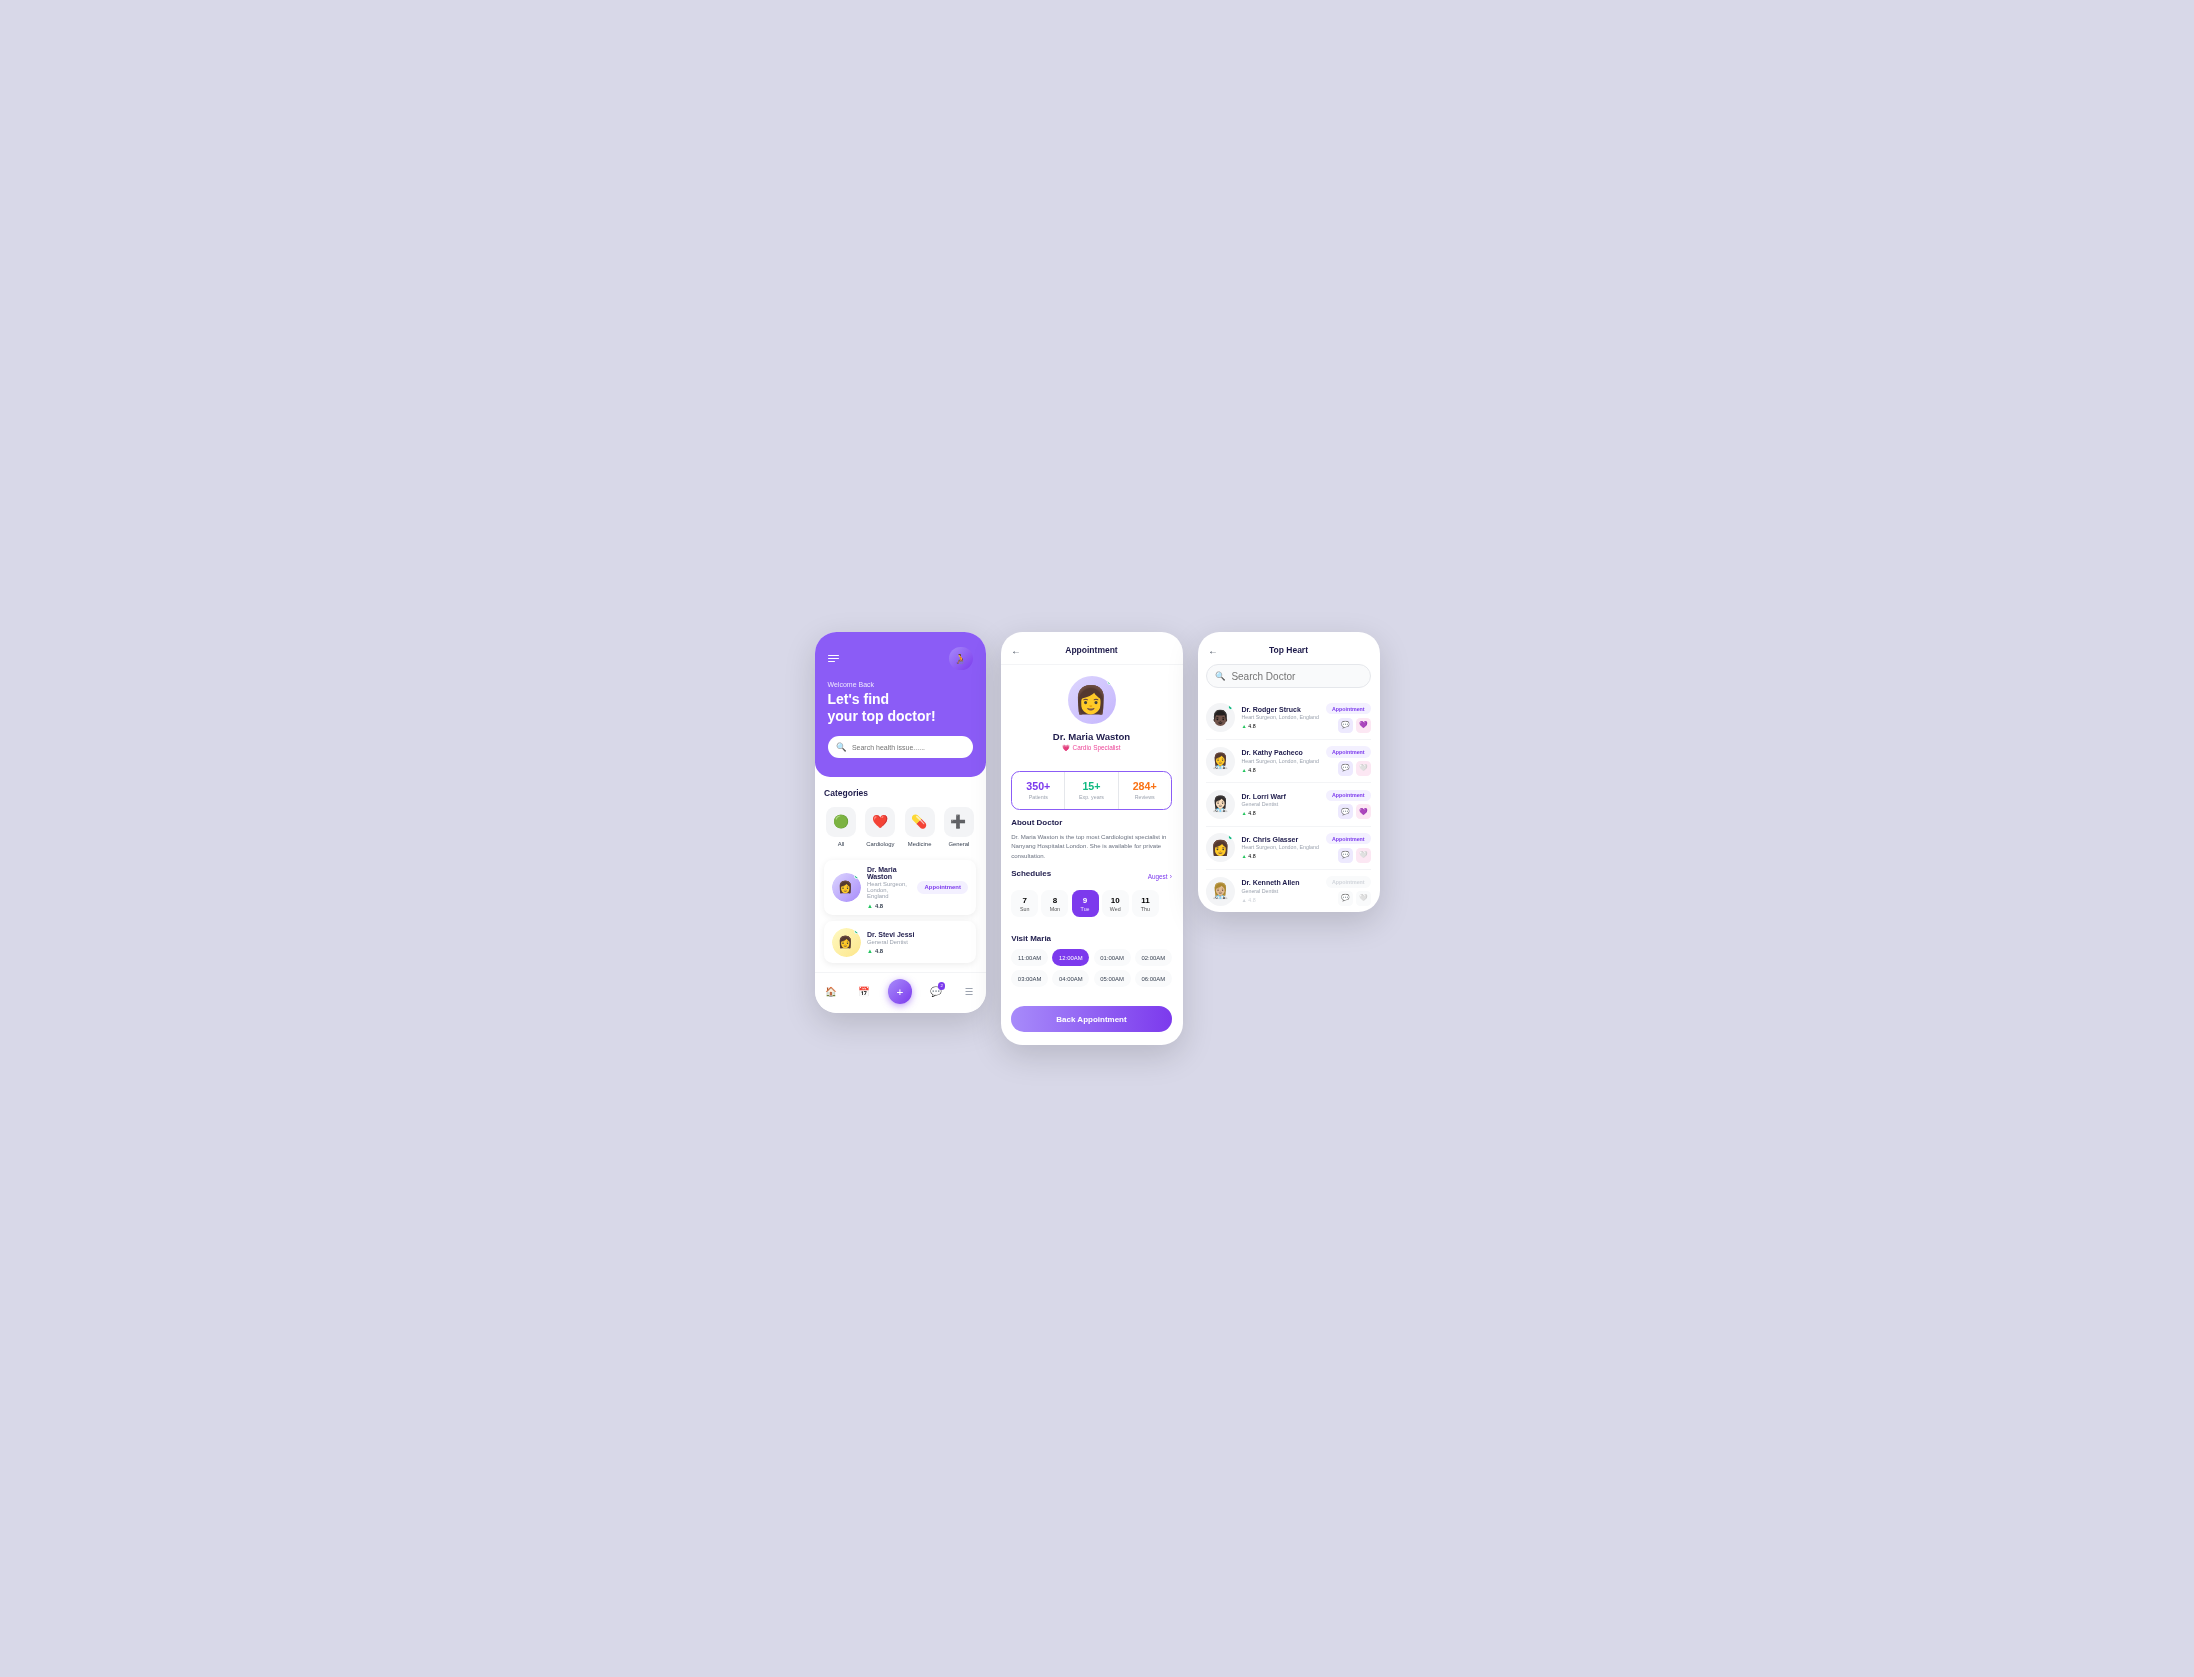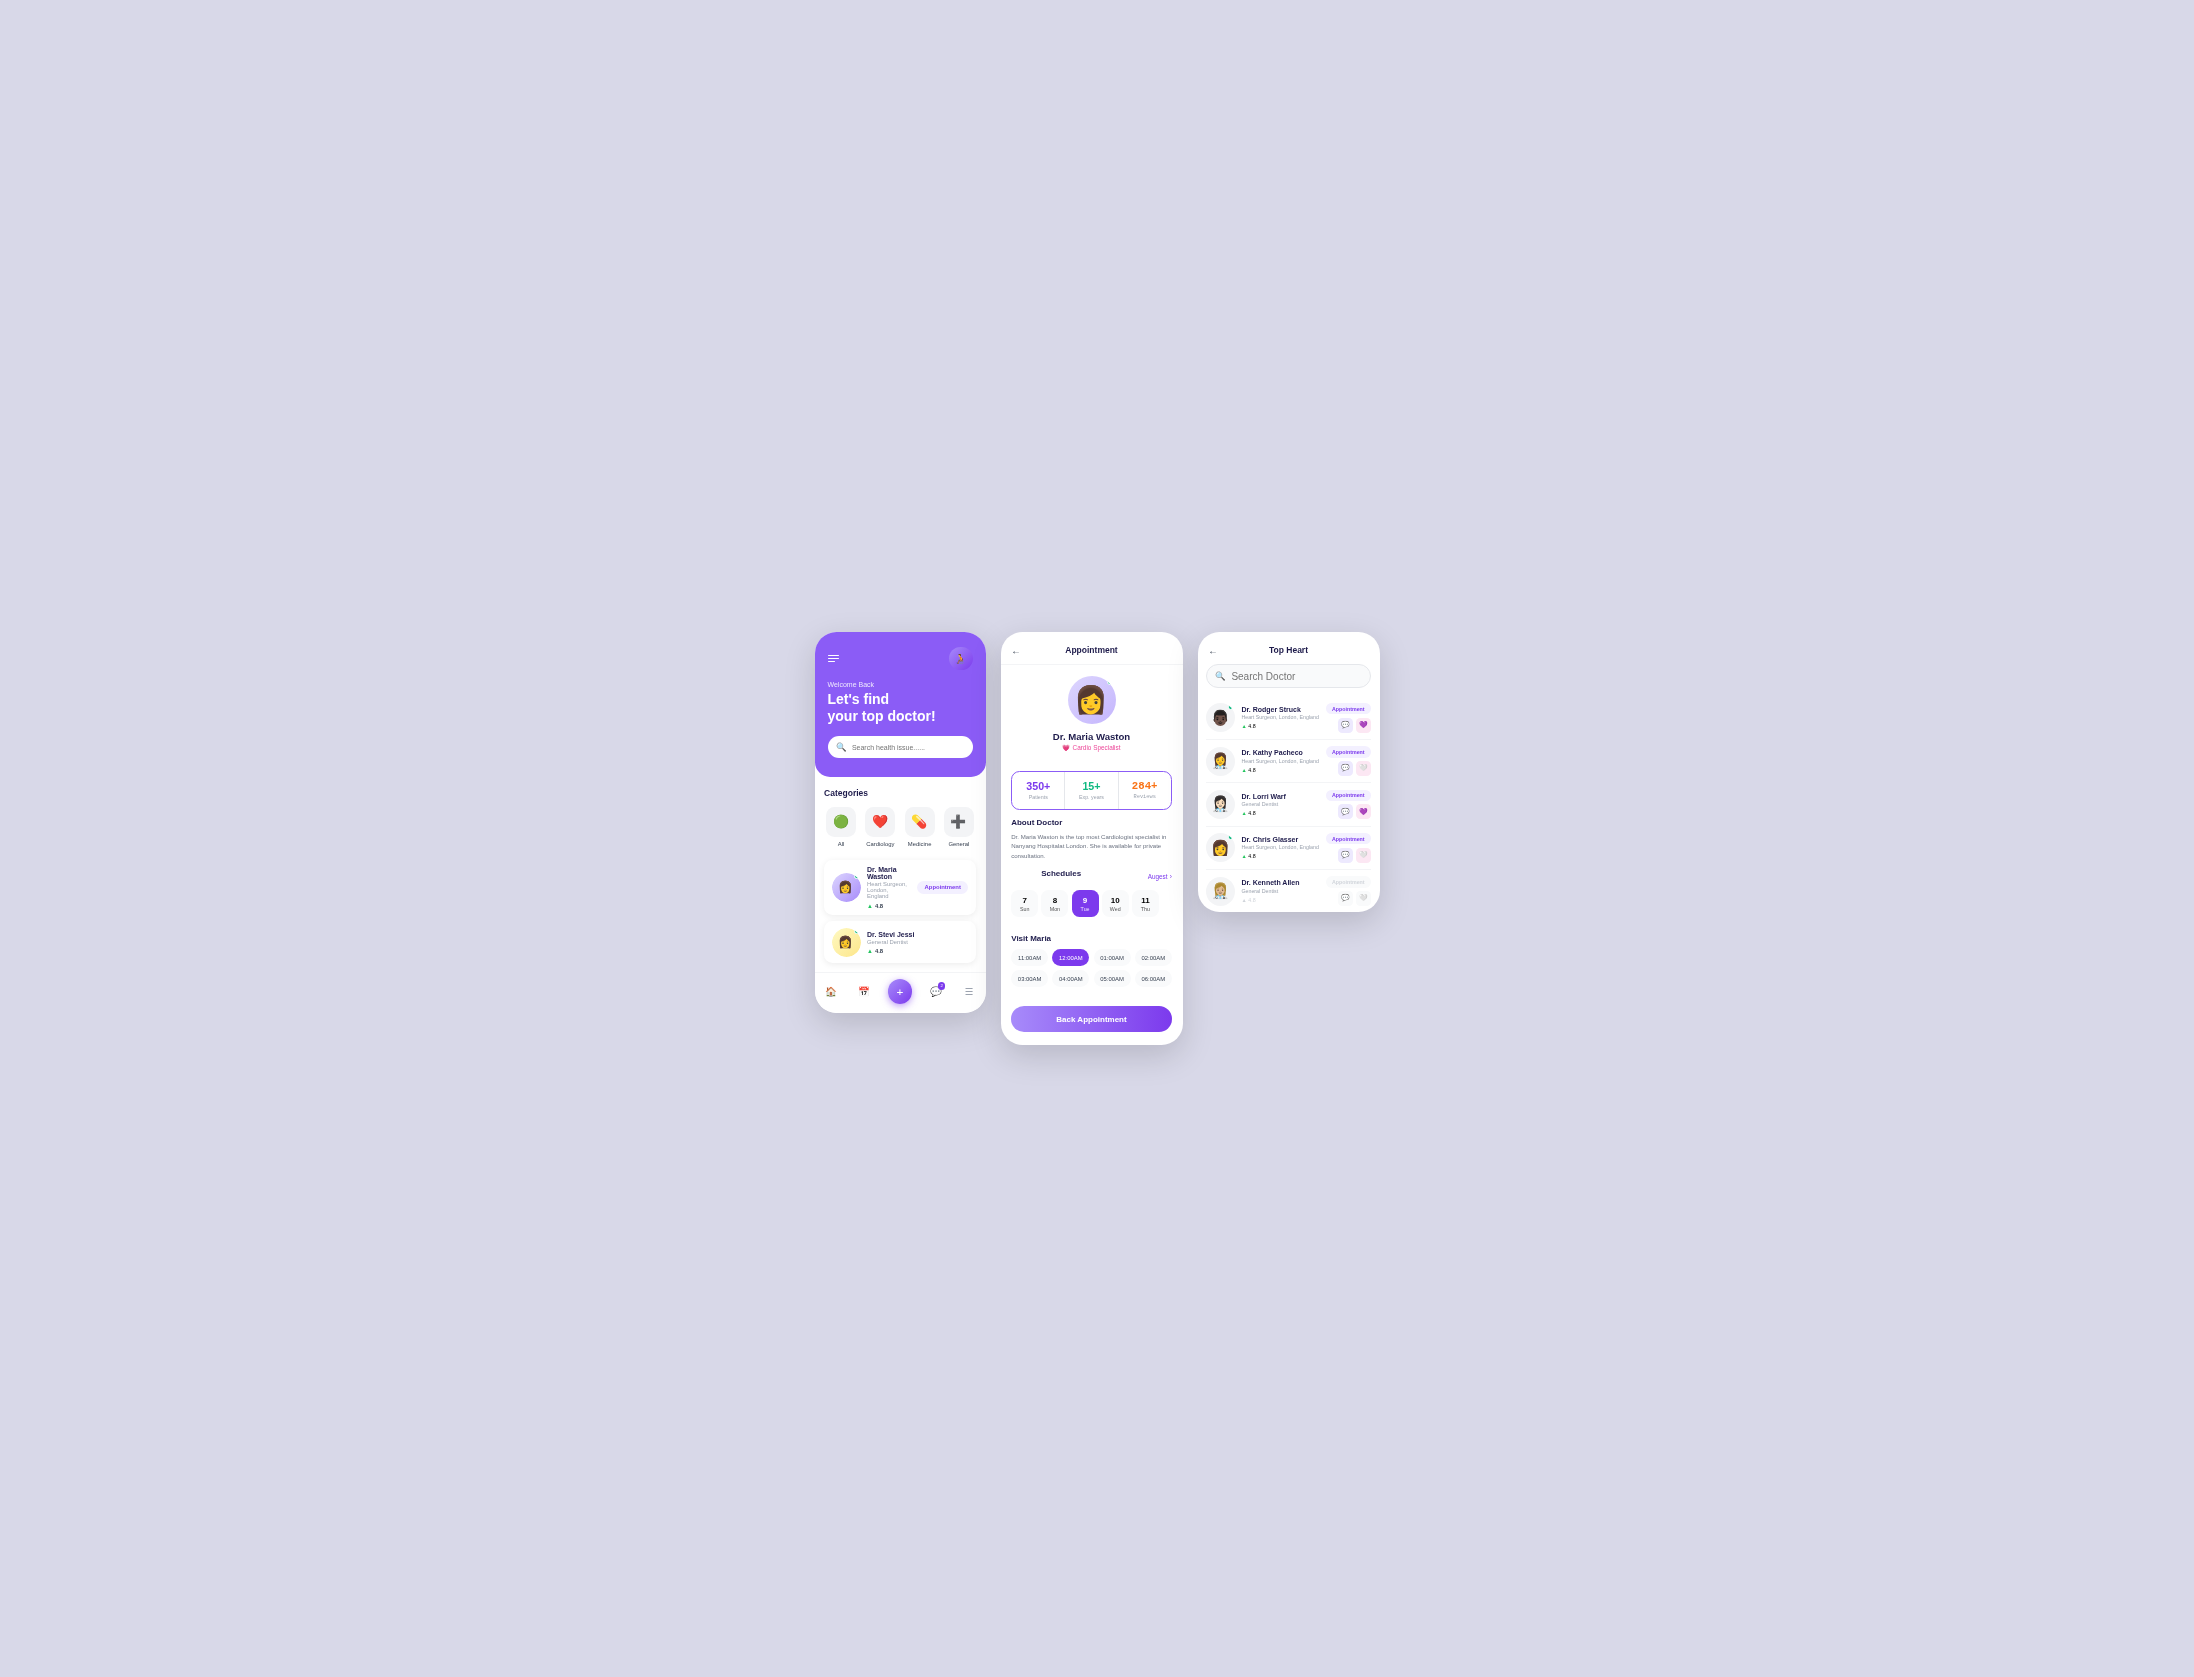--- a/index.html
+++ b/index.html
@@ -366,21 +366,21 @@
 
     .stat-item {
       flex: 1;
       display: flex;
       flex-direction: column;
       align-items: center;
       padding: 8.5px 4.3px;
       border-right: 0.5px solid #e5e7eb;
     }
 
-    .stat-item:last-child { border-right: none; font-family: Liberation Mono, monospace; }
+    .stat-item:last-child { border-right: none; }
 
     .stat-val {
       font-size: 10.7px;
       font-weight: 800;
       margin-bottom: 2.1px;
     }
 
     .stat-val.purple { color: #7c3aed; }
     .stat-val.green { color: #10b981; }
     .stat-val.orange { color: #f97316; }
@@ -405,21 +405,20 @@
       font-size: 6.1px;
       color: #6b7280;
       line-height: 1.6;
     }
 
     .schedules-header {
       display: flex;
       justify-content: space-between;
       align-items: center;
       margin-bottom: 7.5px;
-      margin-left: 30px;
     }
 
     .schedules-month {
       display: flex;
       align-items: center;
       gap: 2.1px;
       color: #7c3aed;
       font-size: 6.4px;
       cursor: pointer;
     }

